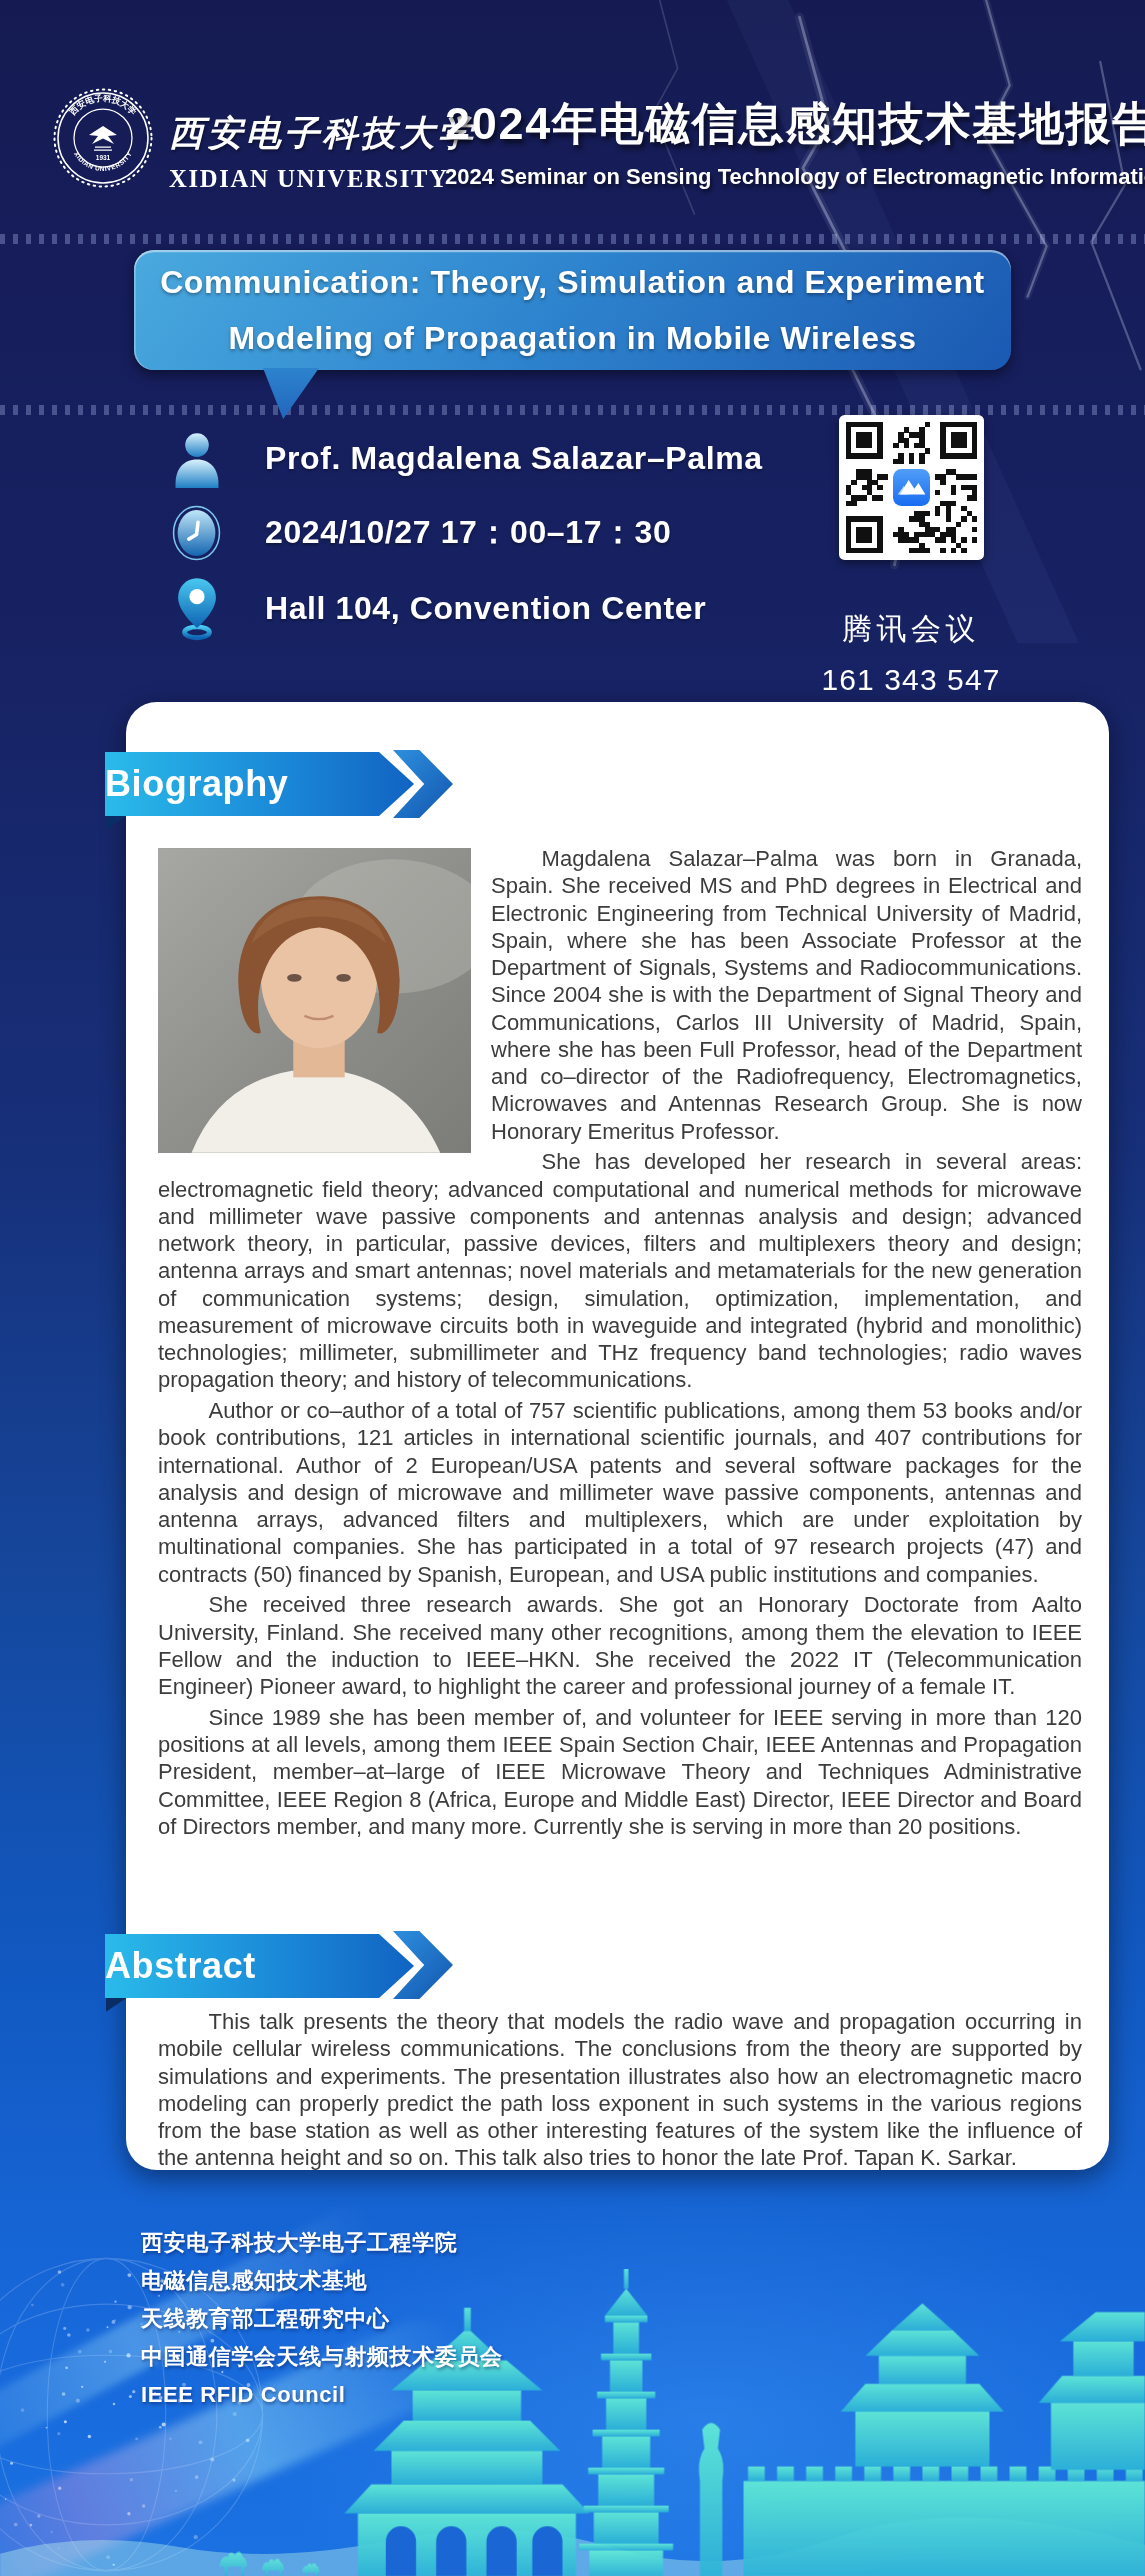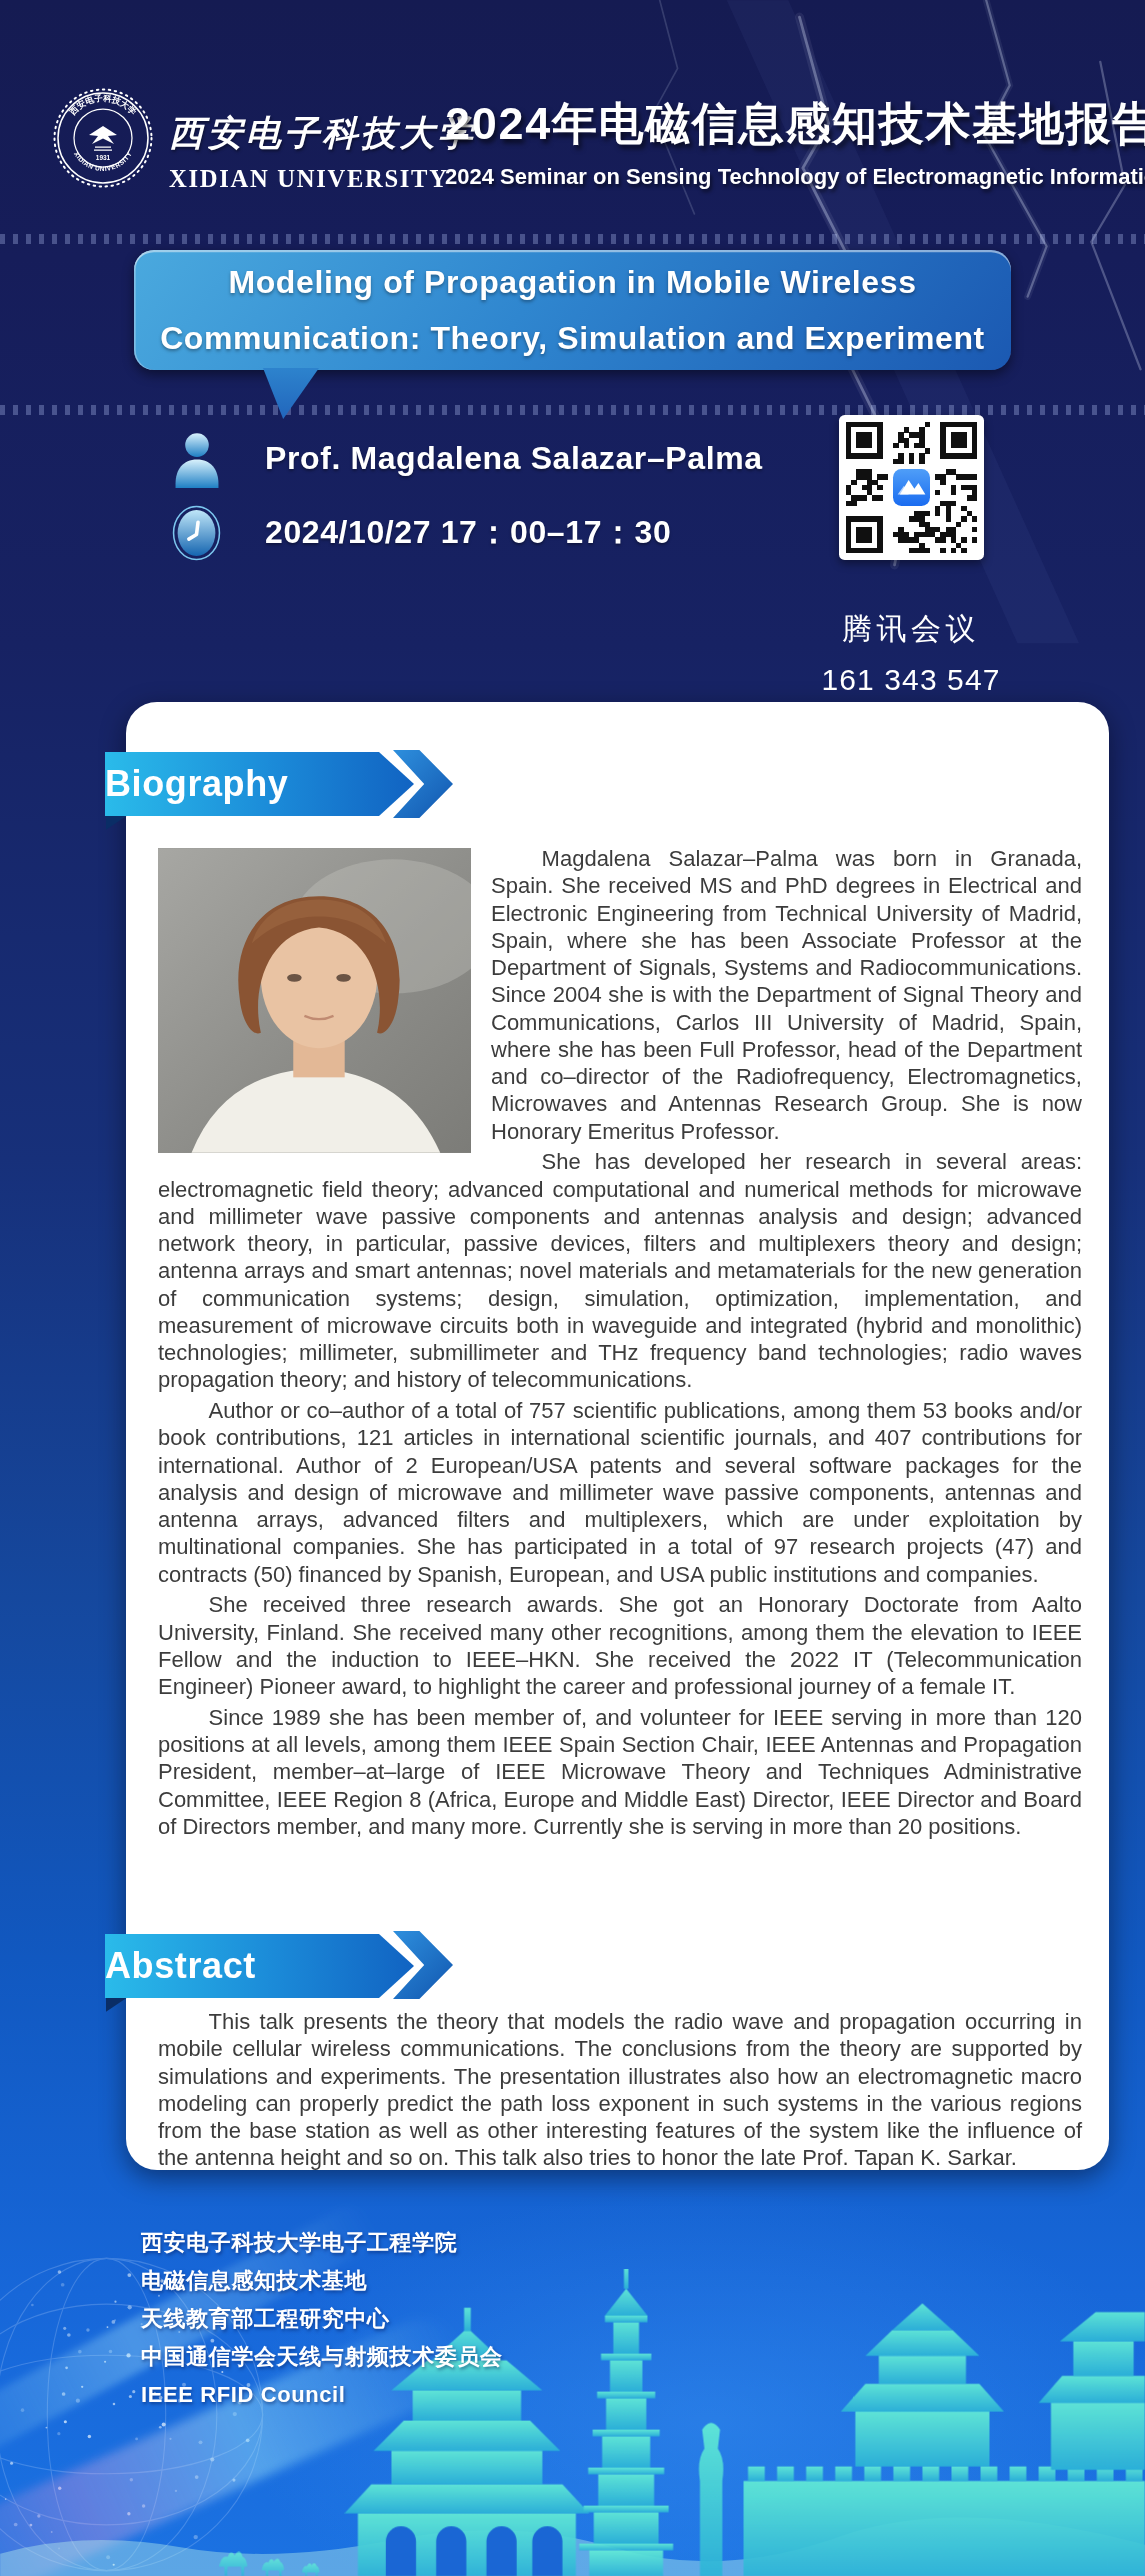--- a/index.html
+++ b/index.html
@@ -304,22 +304,22 @@
     <div id="uni-cn">西安电子科技大学</div>
     <div id="uni-en">XIDIAN UNIVERSITY</div>
   </div>
 
   <div id="event" class="abs">
     <div id="event-cn">2024年电磁信息感知技术基地报告会</div>
     <div id="event-en">2024 Seminar on Sensing Technology of Electromagnetic Information</div>
   </div>
 
   <div id="bubble" class="abs">
+    <div class="bubble-line">Communication: Theory, Simulation and Experiment</div>
     <div class="bubble-line">Modeling of Propagation in Mobile Wireless</div>
-    <div class="bubble-line">Communication: Theory, Simulation and Experiment</div>
   </div>
   <div id="bubble-tail" class="abs"></div>
 
   <div id="info" class="abs">
     <div class="info-row">
       <span class="info-icon">
         <svg viewBox="0 0 100 110" width="54" height="59">
           <defs>
               <linearGradient id="pG" x1="0" y1="0" x2="0" y2="1">
             <stop offset="0" stop-color="#d8f1fc"></stop>
@@ -340,20 +340,36 @@
             <stop offset="0" stop-color="#bfe6f8"></stop>
                 <stop offset="1" stop-color="#1565b0"></stop>
               </linearGradient>
             </defs>
           <ellipse cx="50" cy="55" rx="45" ry="52" fill="none" stroke="#7cc6ee" stroke-width="3"></ellipse>
           <ellipse cx="50" cy="55" rx="37" ry="45" fill="url(#cG)"></ellipse>
           <path d="M53 34 L50 58 L35 67" stroke="#ffffff" stroke-width="7" fill="none" stroke-linecap="round" stroke-linejoin="round"></path>
         </svg>
       </span>
       <span class="info-text">2024/10/27    17：00–17：30</span>
+    </div>
+    <div class="info-row">
+      <span class="info-icon">
+        <svg viewBox="0 0 100 122" width="54" height="66">
+          <defs>
+              <linearGradient id="gG" x1="0" y1="0" x2="0" y2="1">
+            <stop offset="0" stop-color="#49c8f0"></stop>
+                <stop offset="1" stop-color="#0e63b2"></stop>
+              </linearGradient>
+            </defs>
+          <ellipse cx="50" cy="106" rx="23" ry="10" fill="none" stroke="url(#gG)" stroke-width="9"></ellipse>
+          <path d="M50 6 C30 6 15 22 15 42 C15 68 50 98 50 98 C50 98 85 68 85 42 C85 22 70 6 50 6 Z" fill="url(#gG)"></path>
+          <circle cx="50" cy="40" r="14" fill="#ffffff"></circle>
+        </svg>
+      </span>
+      <span class="info-text">Hall 104, Convention Center</span>
     </div>
   </div>
 
   <div id="qr-box" class="abs">
     <svg id="qr-svg" viewBox="0 0 25 25" shape-rendering="crispEdges">
         <rect x="0" y="0" width="25" height="25" fill="#ffffff"></rect>
         <rect x="0" y="0" width="7" height="7" fill="#101010"></rect>
         <rect x="1" y="1" width="5" height="5" fill="#ffffff"></rect>
         <rect x="2" y="2" width="3" height="3" fill="#101010"></rect>
         <rect x="18" y="0" width="7" height="7" fill="#101010"></rect>

